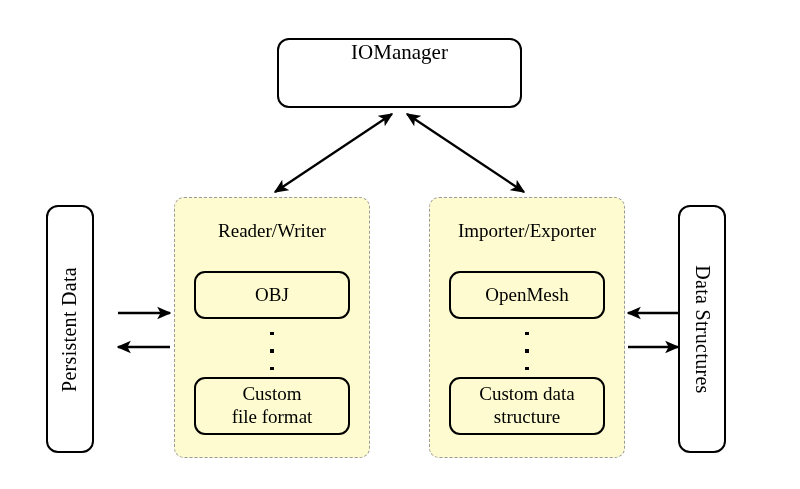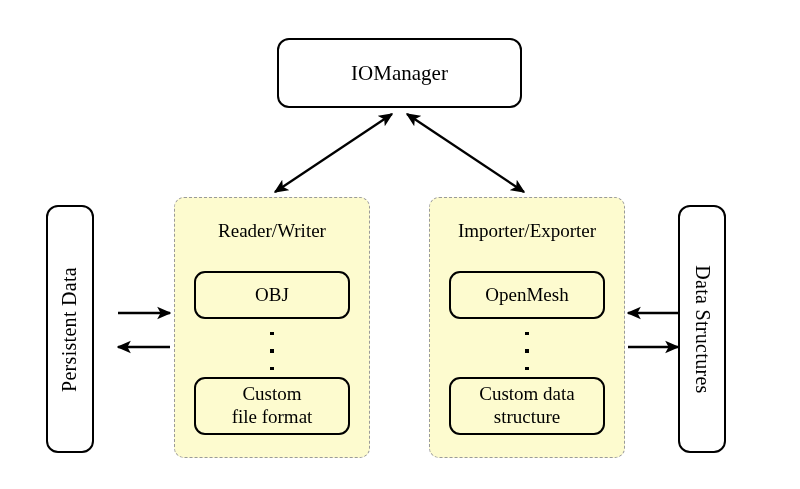--- a/index.html
+++ b/index.html
@@ -24,21 +24,21 @@
   }
 
   
   .node {
     position: absolute;
     box-sizing: border-box;
     background: #ffffff;
     border: 2.6px solid #000000;
     border-radius: 12px;
     display: flex;
-    align-items: center;
+    align-items: flex-start;
     justify-content: center;
     text-align: center;
     line-height: 1.15;
   }
 
   
   #io-manager {
     left: 277px;
     top: 38px;
     width: 245px;

